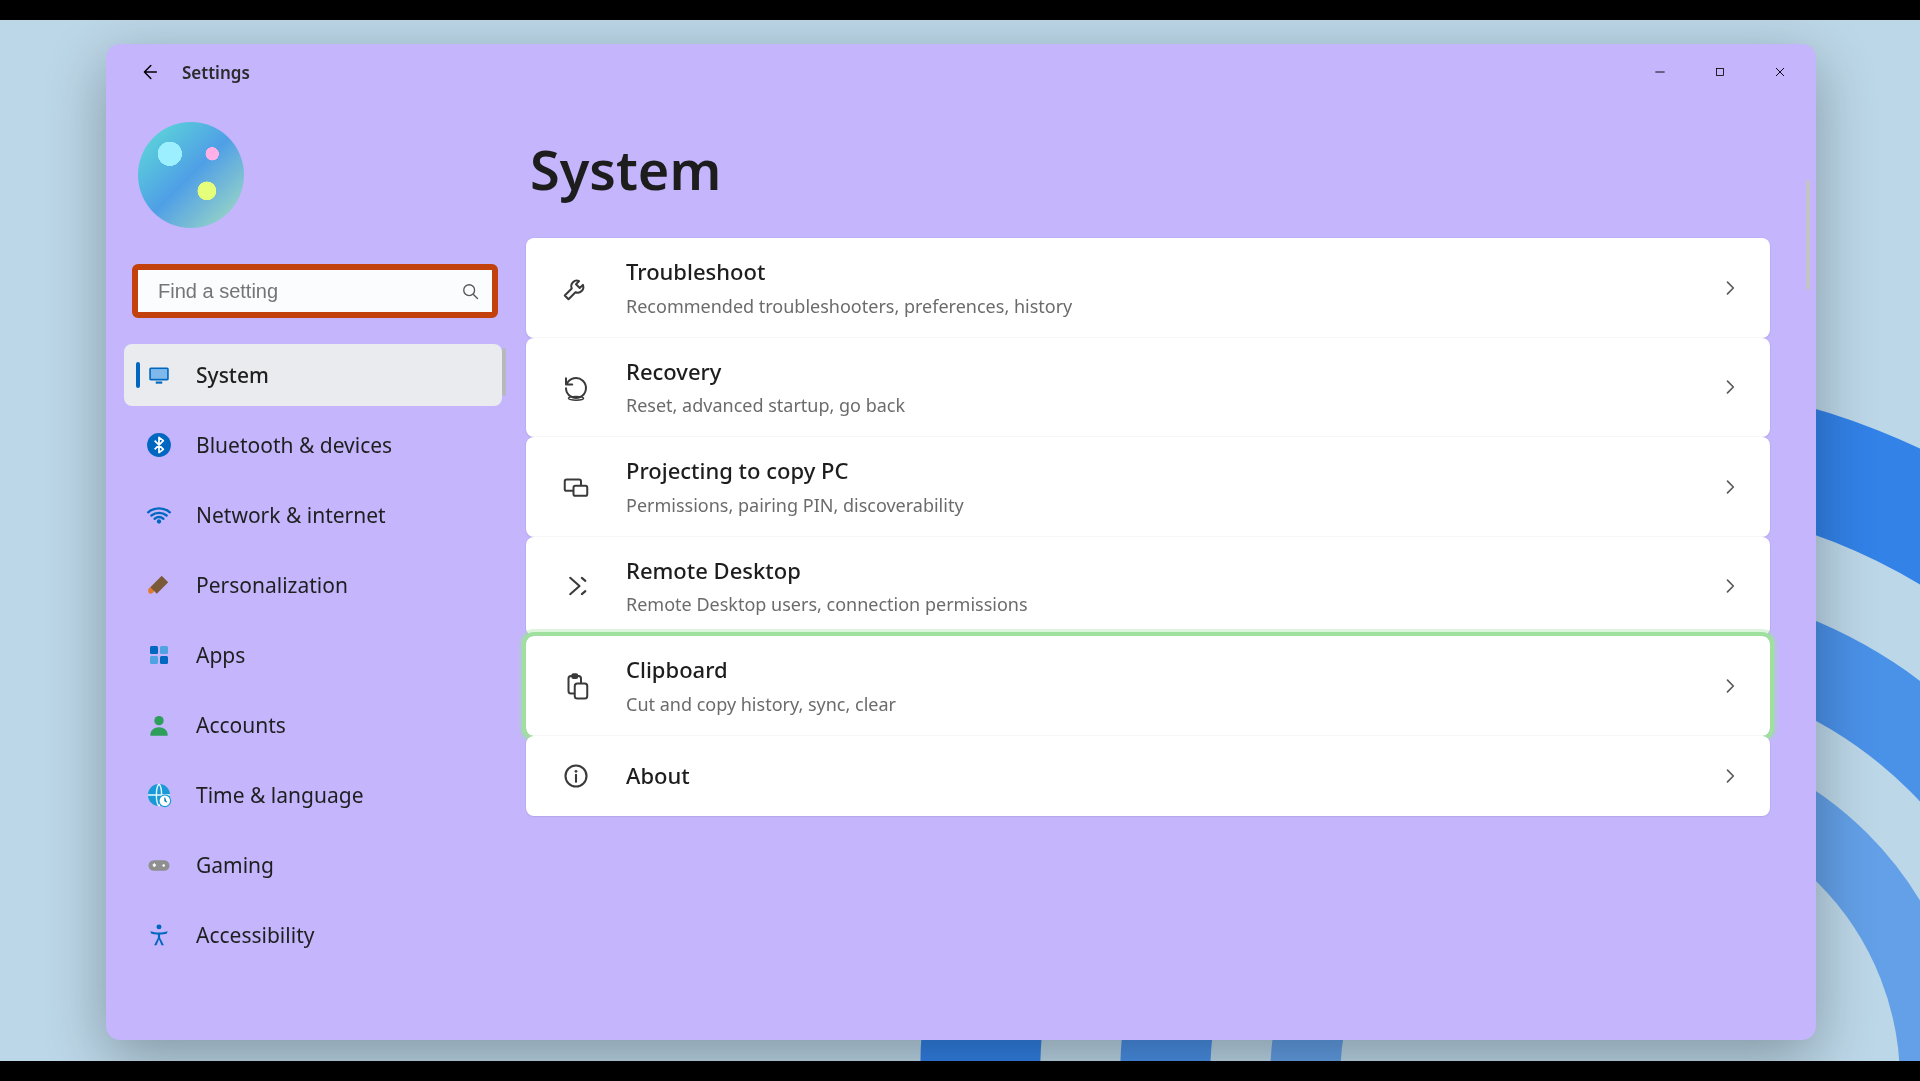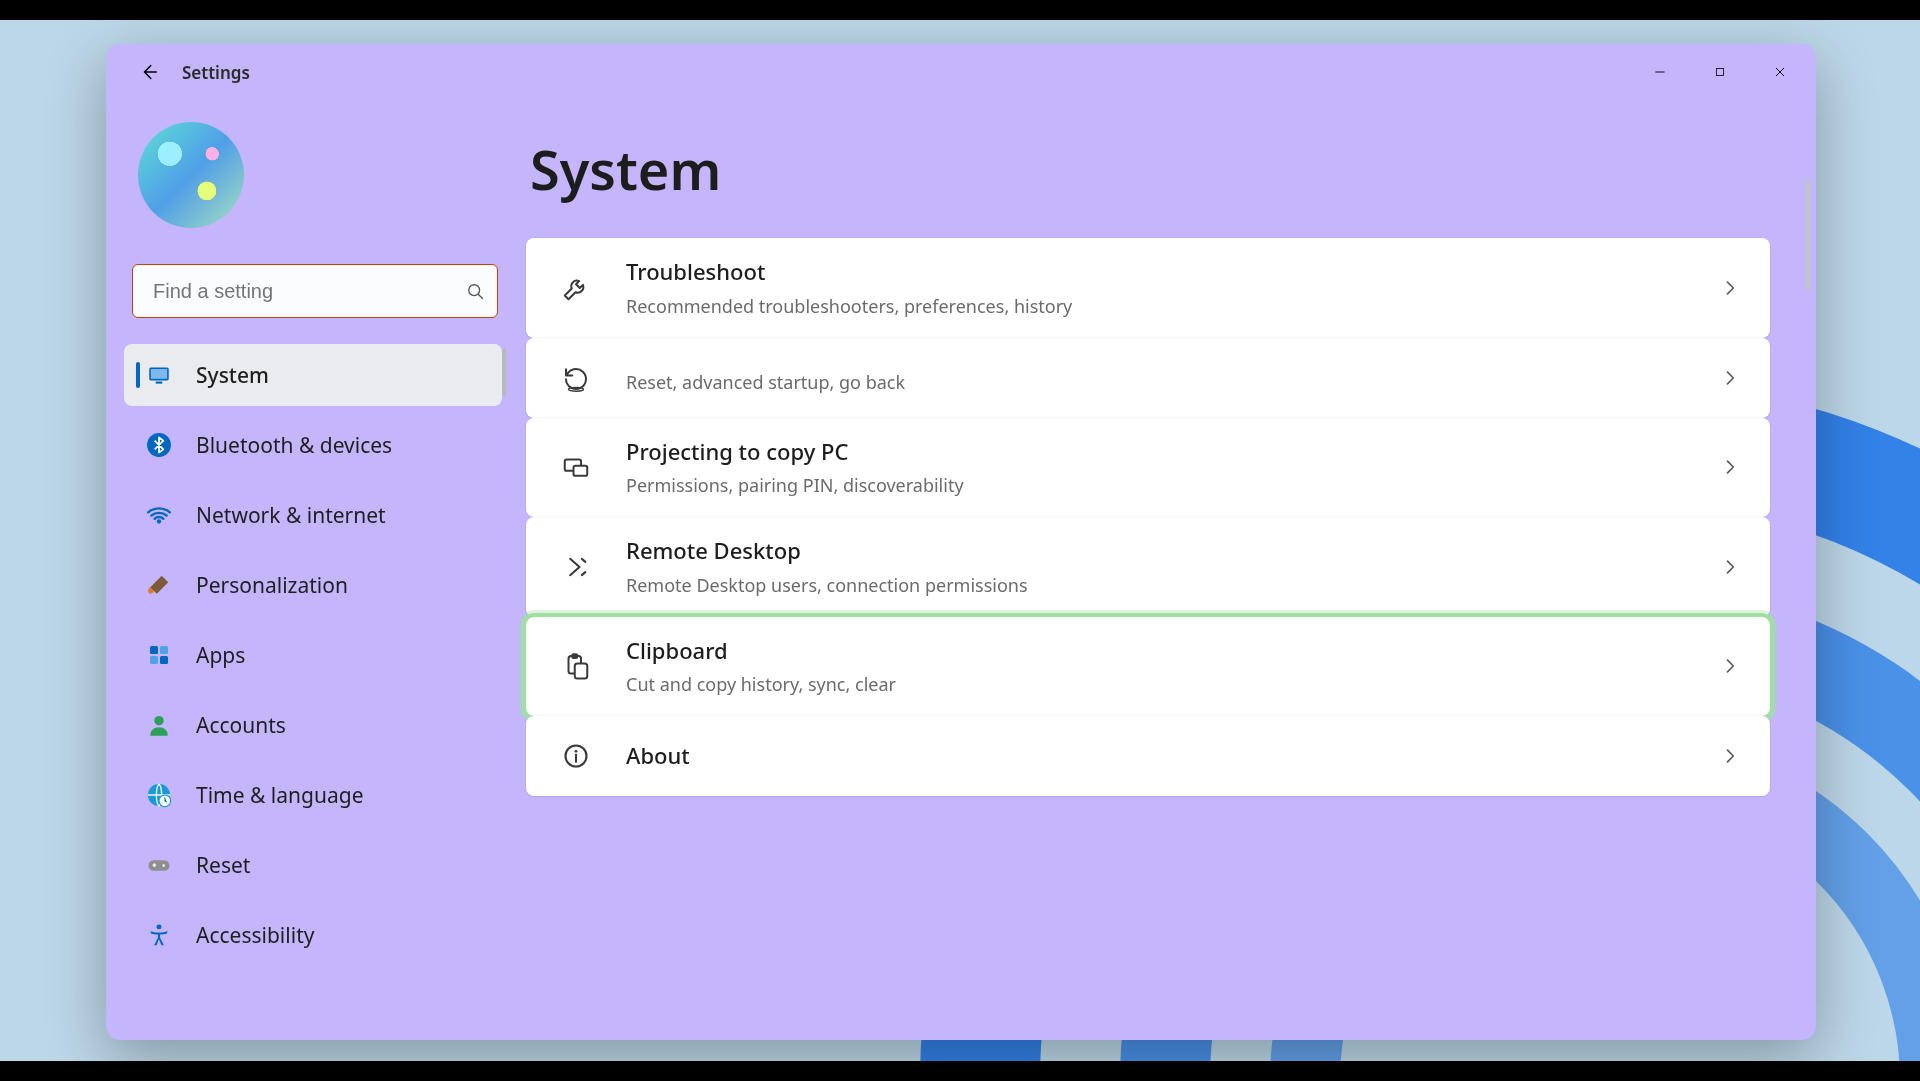--- a/index.html
+++ b/index.html
@@ -64,21 +64,21 @@
   .avatar {
     width:106px; height:106px; border-radius:50%; margin-left:14px; margin-bottom:36px;
     background:
       radial-gradient(30px 30px at 30% 30%, #9befff 0 40%, transparent 41%),
       radial-gradient(24px 24px at 65% 65%, #e6ff7a 0 38%, transparent 40%),
       radial-gradient(18px 18px at 70% 30%, #ffb0e6 0 36%, transparent 38%),
       linear-gradient(135deg,#5fe0d6,#4f9fe6,#a8e0c0);
   }
   .search-box {
     margin: 0 8px 26px 8px;
-    height:54px; border:1px solid #c2410c; border-radius:6px;
+    height:54px; border:6px solid #c2410c; border-radius:6px;
     background:#fbfcfe;
     display:flex; align-items:center; padding:0 12px 0 18px;gap:27px;
   }
   .search-box input {
     flex:1; border:none; outline:none; background:transparent;
     font-size:20px; color:#5c5c5c;
   }
   .search-box .sicon{color:#555;}
 
   .nav { flex:1; overflow-y:auto; padding-right:4px; position:relative;}
@@ -352,21 +352,21 @@
               </svg>
             </span>
           <span>Time &amp; language</span>
         </div>
         <div class="nav-item">
           <span class="nicon ic-gray">
               <svg width="28" height="28">
                 <use href="#i-gamepad"></use>
               </svg>
             </span>
-          <span>Reset</span>
+          <span>Gaming</span>
         </div>
         <div class="nav-item">
           <span class="nicon ic-blue">
               <svg width="26" height="26">
                 <use href="#i-access"></use>
               </svg>
             </span>
           <span>Accessibility</span>
         </div>
       </nav>
@@ -395,20 +395,21 @@
             </span>
         </div>
 
         <div class="row">
           <span class="ricon">
               <svg width="30" height="30">
                 <use href="#i-recovery"></use>
               </svg>
             </span>
           <div class="rtext">
+            <div class="rtitle">Recovery</div>
             <div class="rsub">Reset, advanced startup, go back</div>
           </div>
           <span class="chev">
               <svg width="20" height="20">
                 <use href="#i-chev"></use>
               </svg>
             </span>
         </div>
 
         <div class="row">

